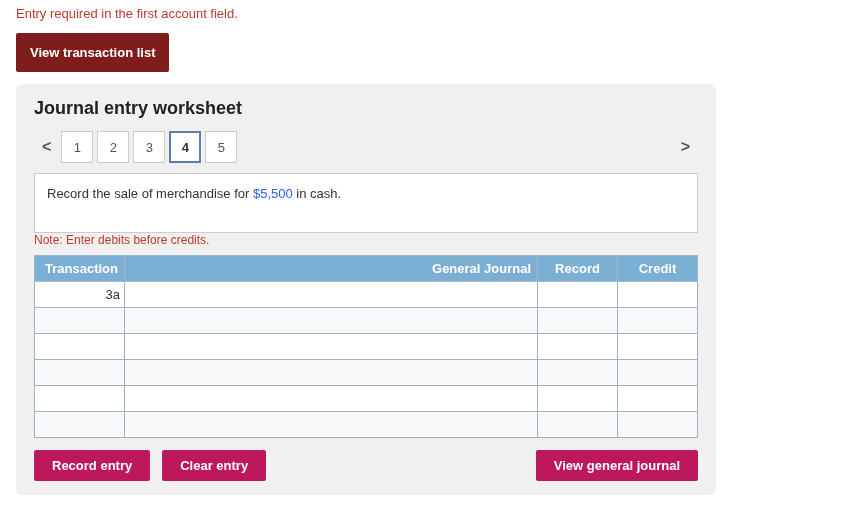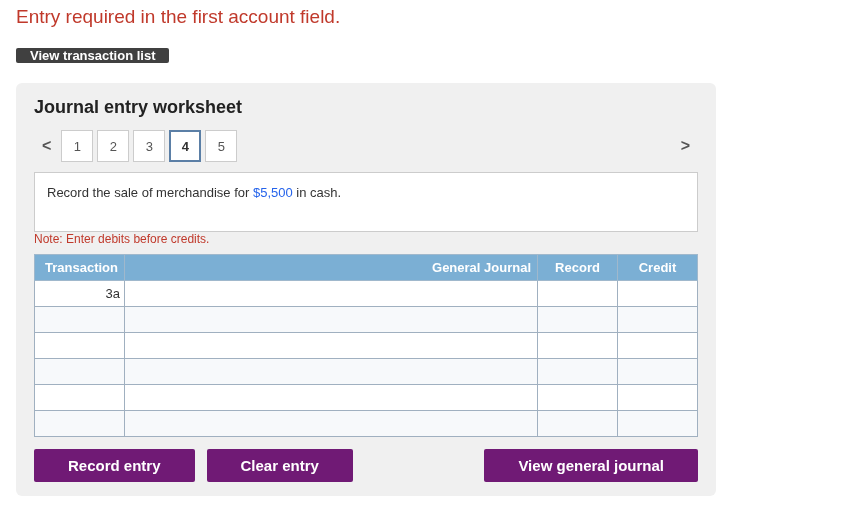--- a/index.html
+++ b/index.html
@@ -8,31 +8,31 @@
       font-size: 13px;
       background: #fff;
       color: #333;
       width: 863px;
       min-height: 510px;
       overflow: hidden;
     }
 
     .top-error {
       color: #c0392b;
-      font-size: 19px;
+      font-size: 13px;
       padding: 6px 16px 4px 16px;
     }
 
     .view-transaction-btn {
       display: inline-block;
-      background: #404040;
+      background: #7f1d1d;
       color: #fff;
       border: none;
-      padding: 0 14px;
-      margin: 16px 16px;
+      padding: 12px 14px;
+      margin: 8px 16px;
       cursor: pointer;
       font-size: 13px;
       font-weight: bold;
       border-radius: 2px;
     }
 
     .worksheet-container {
       background: #f0f0f0;
       margin: 4px 16px 0 16px;
       padding: 14px 18px 0 18px;
@@ -167,27 +167,27 @@
     }
 
     .btn-row {
       display: flex;
       align-items: center;
       gap: 0;
       margin-top: 12px;
       padding-bottom: 14px;
     }
     .btn-action {
-      background: #701a75;
+      background: #be185d;
       color: #fff;
       border: none;
-      padding: 8px 34px;
+      padding: 8px 18px;
       margin-right: 12px;
       cursor: pointer;
-      font-size: 15px;
+      font-size: 13px;
       font-weight: bold;
       border-radius: 2px;
     }
     .btn-right {
       margin-left: auto;
       margin-right: 0;
     }
   </style>
 </head>
 <body>

